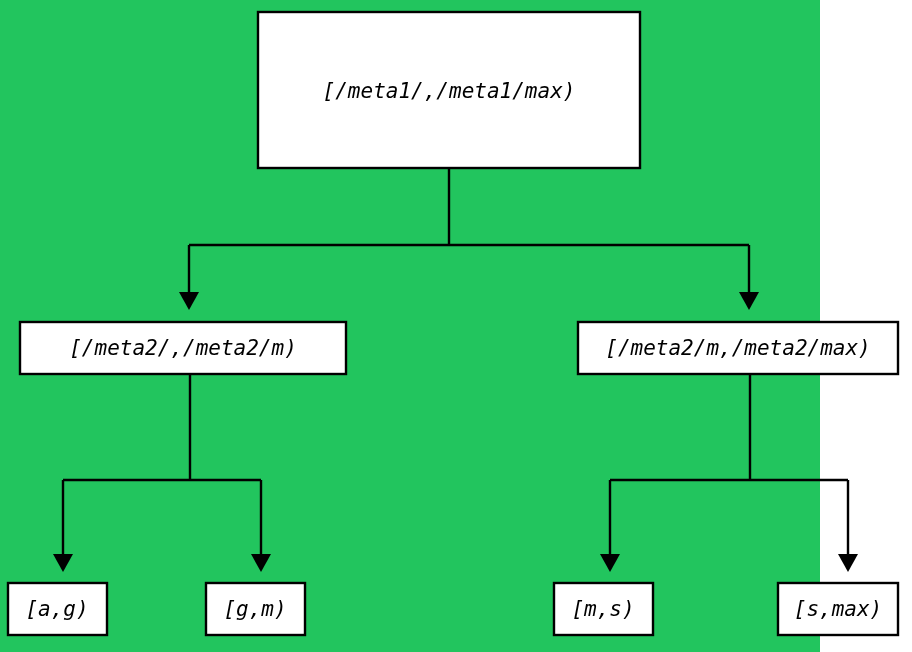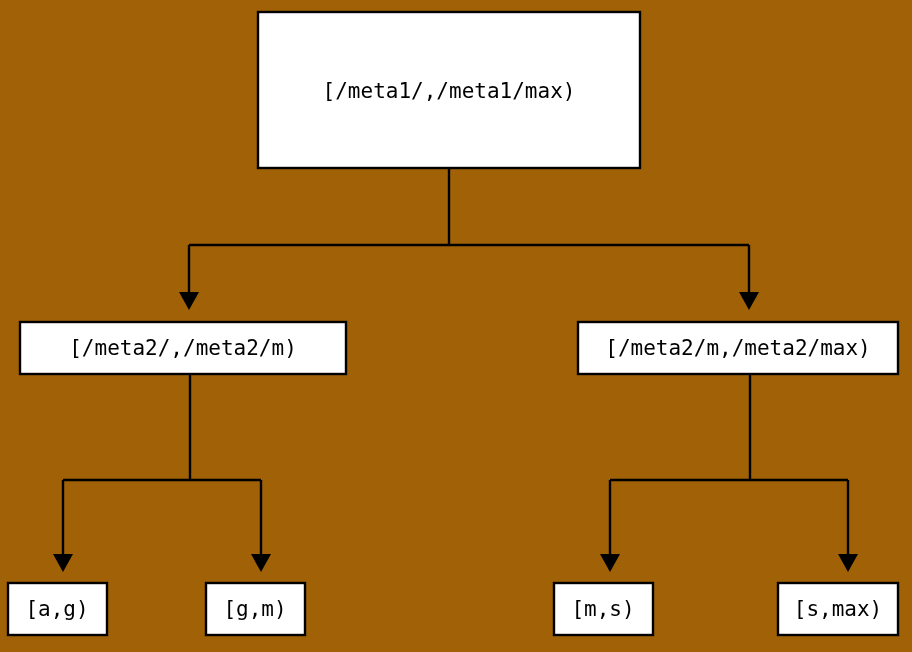--- a/index.html
+++ b/index.html
@@ -8,23 +8,24 @@
     background: #ffffff;
   }
   body {
     width: 912px;
     height: 652px;
     font-family: "DejaVu Sans Mono", monospace;
     overflow: hidden;
   }
   #diagram-root {
     position: relative;
-    width: 912px;
+    width: 820px;
     height: 652px;
-    background: #a16207;
+    background: #22c55e;
+    font-style: italic;
   }
   svg#tree-svg {
     position: absolute;
     top: 0;
     left: 0;
     width: 912px;
     height: 652px;
     display: block;
   }
   .node-box {

